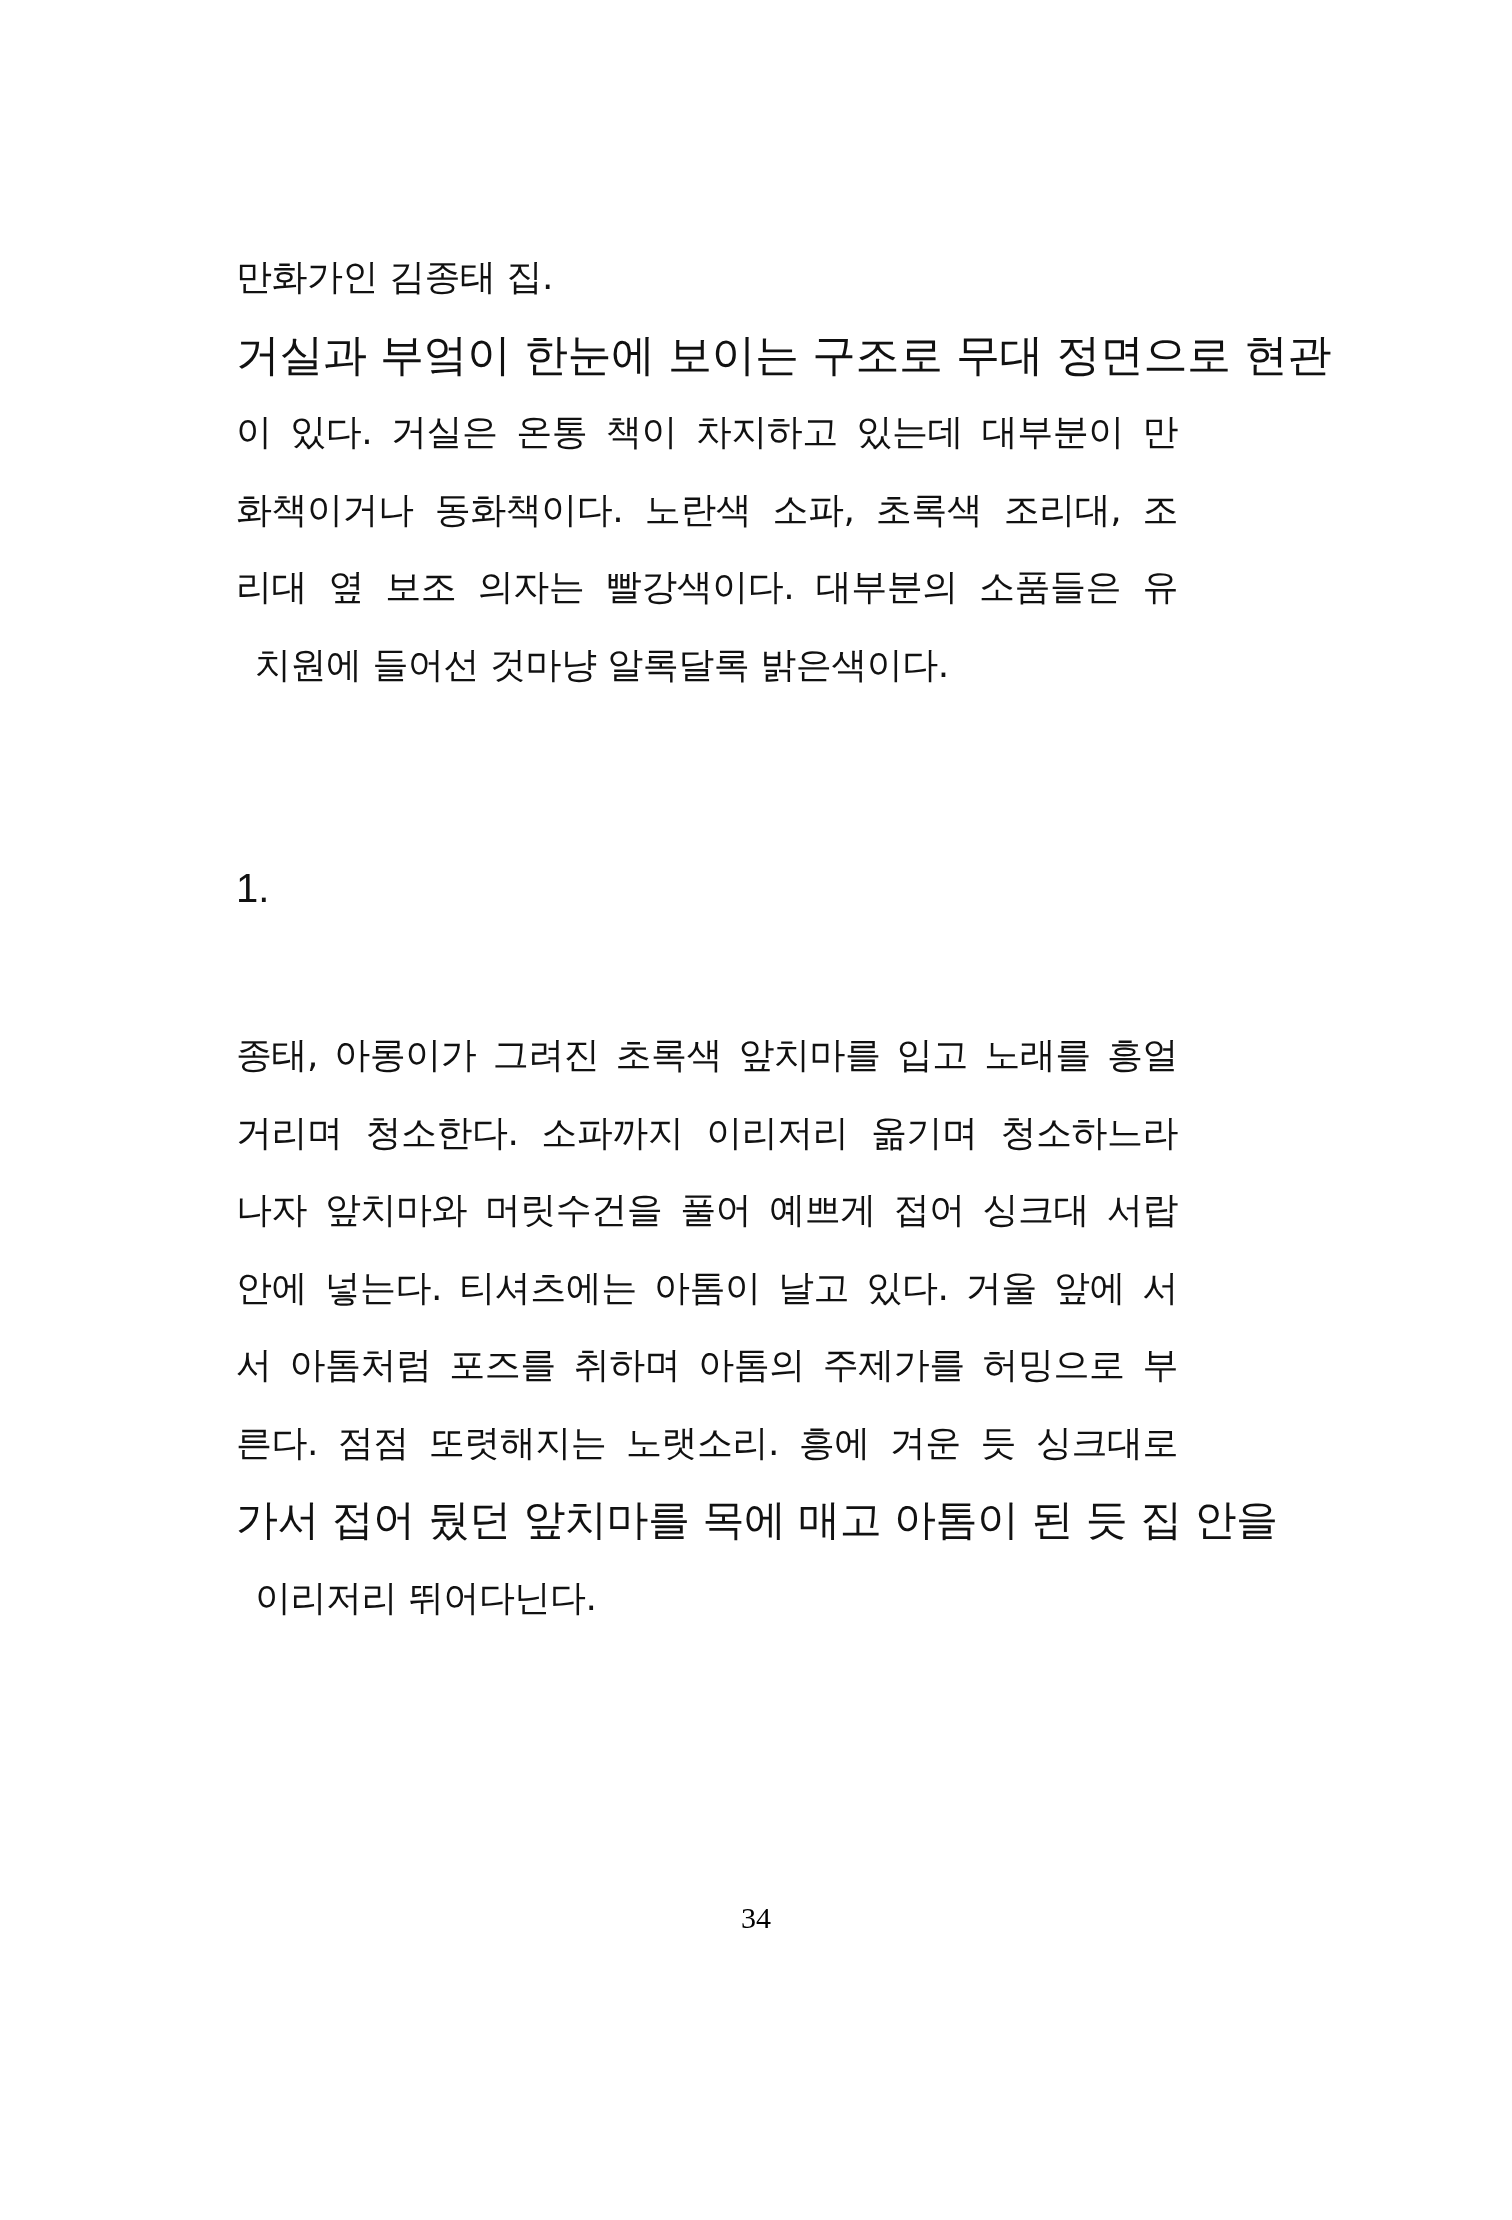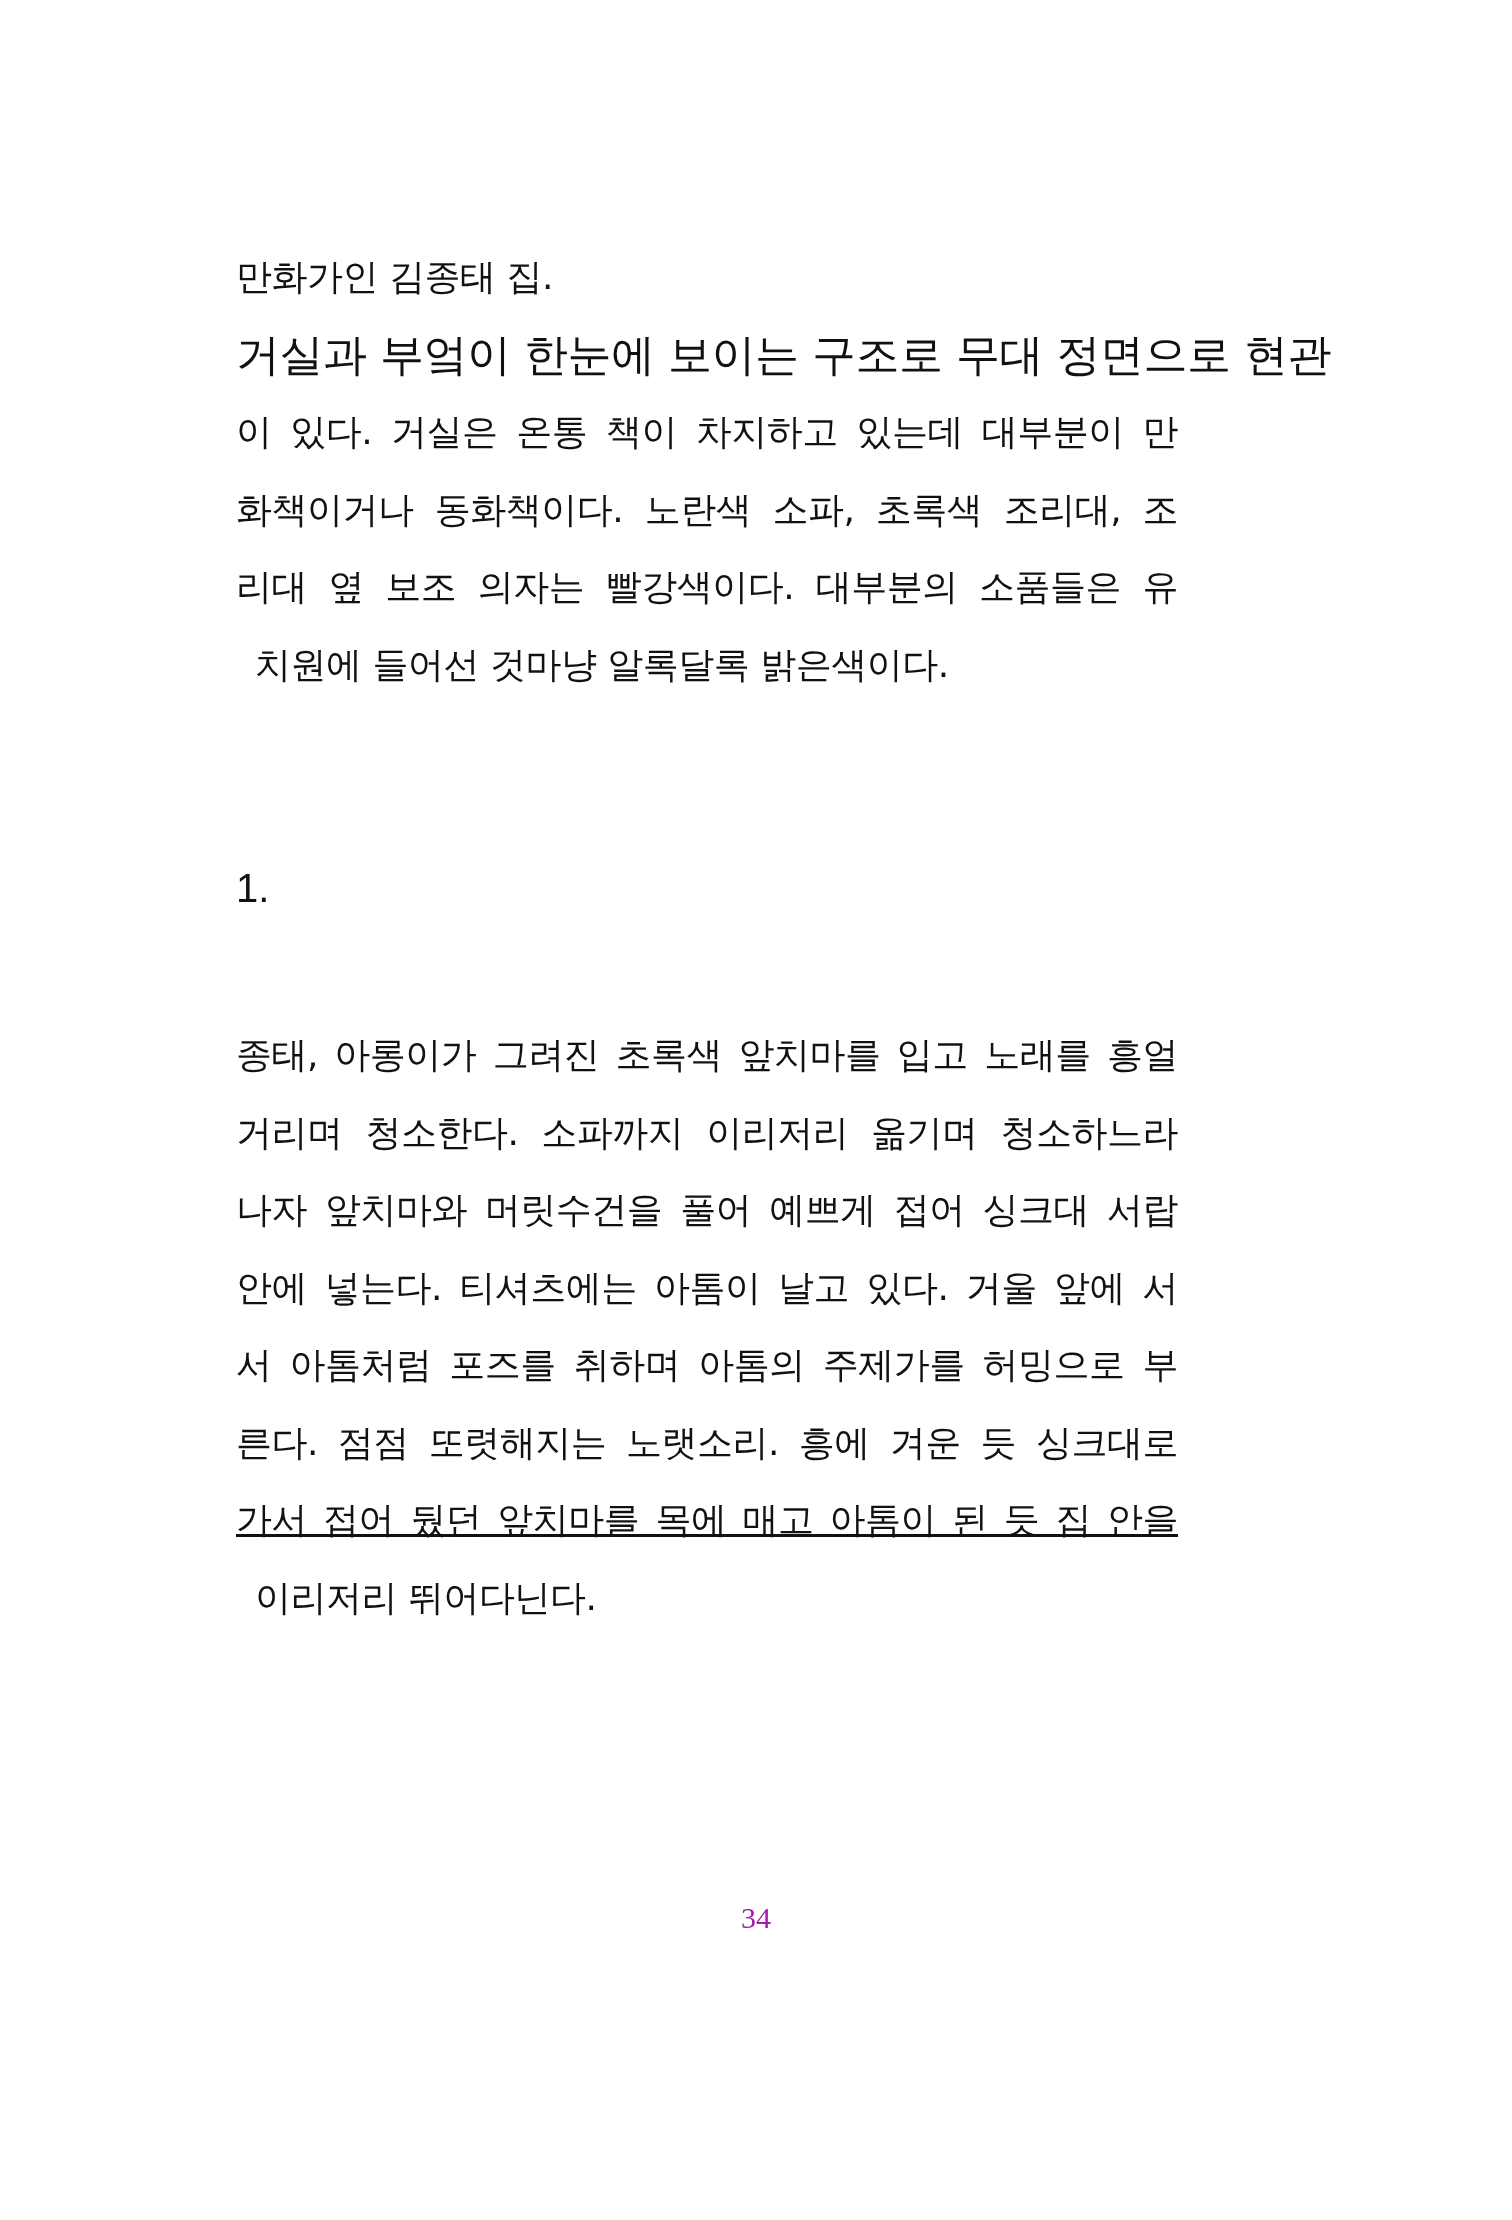--- a/index.html
+++ b/index.html
@@ -59,21 +59,21 @@
   }
   #page-number {
     position: absolute;
     left: 0;
     width: 1512px;
     top: 1898px;
     text-align: center;
     font-family: "Liberation Serif", serif;
     font-size: 30px;
     line-height: 40px;
-    color: #a21caf;
+    color: #000000;
   }
 </style>
 </head>
 <body>
 
 <div class="page">
 
   <div class="text-block" id="scene-desc">
     <span class="line" style="text-align-last: left; white-space: nowrap; font-size: 36px;">만화가인 김종태 집.</span>
     <span class="line" style="white-space: nowrap; font-size: 44px;">거실과 부엌이 한눈에 보이는 구조로 무대 정면으로 현관</span>
@@ -85,19 +85,19 @@
 
   <div id="section-heading">1.</div>
 
   <div class="text-block" id="action-text">
     <span class="line" style="white-space: nowrap; font-size: 36px;">종태, 아롱이가 그려진 초록색 앞치마를 입고 노래를 흥얼</span>
     <span class="line" style="white-space: nowrap; font-size: 36px;">거리며 청소한다. 소파까지 이리저리 옮기며 청소하느라</span>
     <span class="line" style="white-space: nowrap; font-size: 36px;">나자 앞치마와 머릿수건을 풀어 예쁘게 접어 싱크대 서랍</span>
     <span class="line" style="white-space: nowrap; font-size: 36px;">안에 넣는다. 티셔츠에는 아톰이 날고 있다. 거울 앞에 서</span>
     <span class="line" style="white-space: nowrap; font-size: 36px;">서 아톰처럼 포즈를 취하며 아톰의 주제가를 허밍으로 부</span>
     <span class="line" style="white-space: nowrap; font-size: 36px;">른다. 점점 또렷해지는 노랫소리. 흥에 겨운 듯 싱크대로</span>
-    <span class="line" style="white-space: nowrap; font-size: 36px; text-decoration: underline;">가서 접어 뒀던 앞치마를 목에 매고 아톰이 된 듯 집 안을</span>
+    <span class="line" style="white-space: nowrap; font-size: 42px;">가서 접어 뒀던 앞치마를 목에 매고 아톰이 된 듯 집 안을</span>
     <span class="line last" style="white-space: nowrap; font-size: 36px;">이리저리 뛰어다닌다.</span>
   </div>
 
   <div id="page-number">34</div>
 
 </div>
 
 </body></html>

